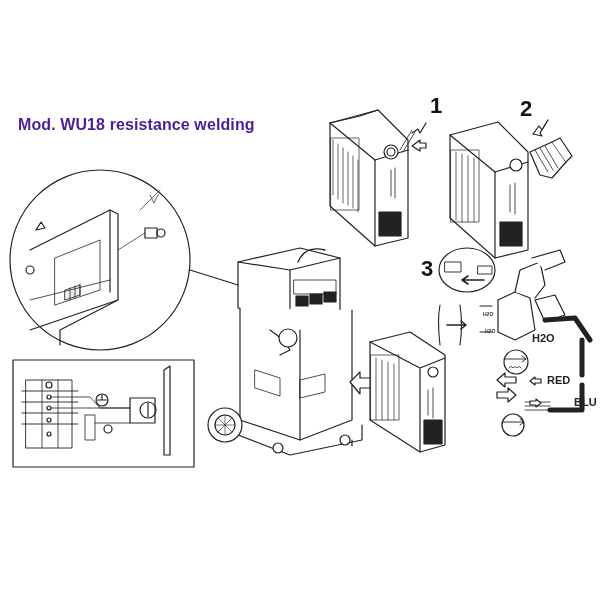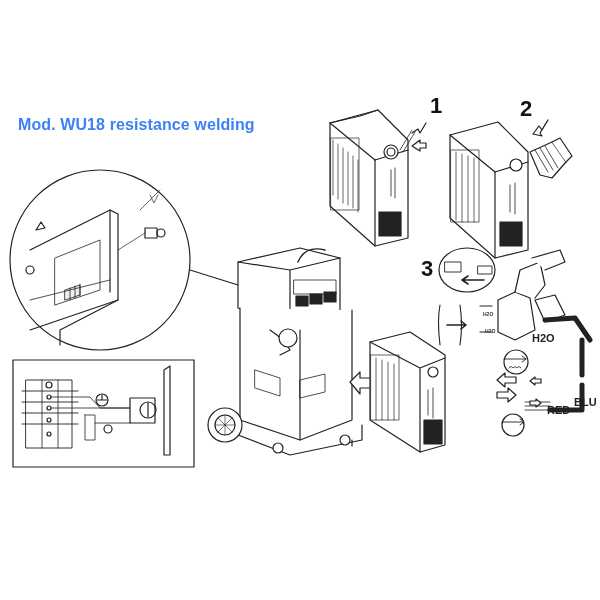--- a/index.html
+++ b/index.html
@@ -1,17 +1,17 @@
 <!DOCTYPE html>
 <html><head>
 <meta charset="utf-8">
 <style>
   html, body { margin:0; padding:0; background:#fff; }
   body { width:600px; height:600px; position:relative; overflow:hidden; font-family:"Liberation Sans", sans-serif; }
-  .title { position:absolute; left:18px; top:116px; font-size:16px; font-weight:bold; color:#3b82f6; letter-spacing:0.1px; }
+  .title { position:absolute; left:18px; top:116px; font-size:16px; font-weight:bold; color:#4c1d95; letter-spacing:0.1px; }
   .step { position:absolute; font-weight:bold; color:#111; font-size:22px; }
   .lbl { position:absolute; font-weight:bold; color:#222; font-size:11px; }
   .tiny { position:absolute; font-weight:bold; color:#333; font-size:5px; }
   svg { position:absolute; left:0; top:0; }
 </style>
 </head>
 <body>
 
 <div class="title">Mod. WU18 resistance welding</div>
 
@@ -169,14 +169,14 @@
   <path d="M541 403 L536 399 L536 401 L530 401 L530 405 L536 405 L536 407 Z" fill="#fff"></path>
 </svg>
 
 <div class="step" style="left:430px;top:93px;">1</div>
 <div class="step" style="left:520px;top:96px;">2</div>
 <div class="step" style="left:421px;top:256px;">3</div>
 
 <div class="tiny" style="left:483px;top:311px;">H2O</div>
 <div class="tiny" style="left:485px;top:328px;">H2O</div>
 <div class="lbl" style="left:532px;top:332px;">H2O</div>
-<div class="lbl" style="left:547px;top:374px;margin-top:30px;">RED</div>
+<div class="lbl" style="left:547px;top:374px;">RED</div>
 <div class="lbl" style="left:574px;top:396px;">BLU</div>
 
 </body></html>

